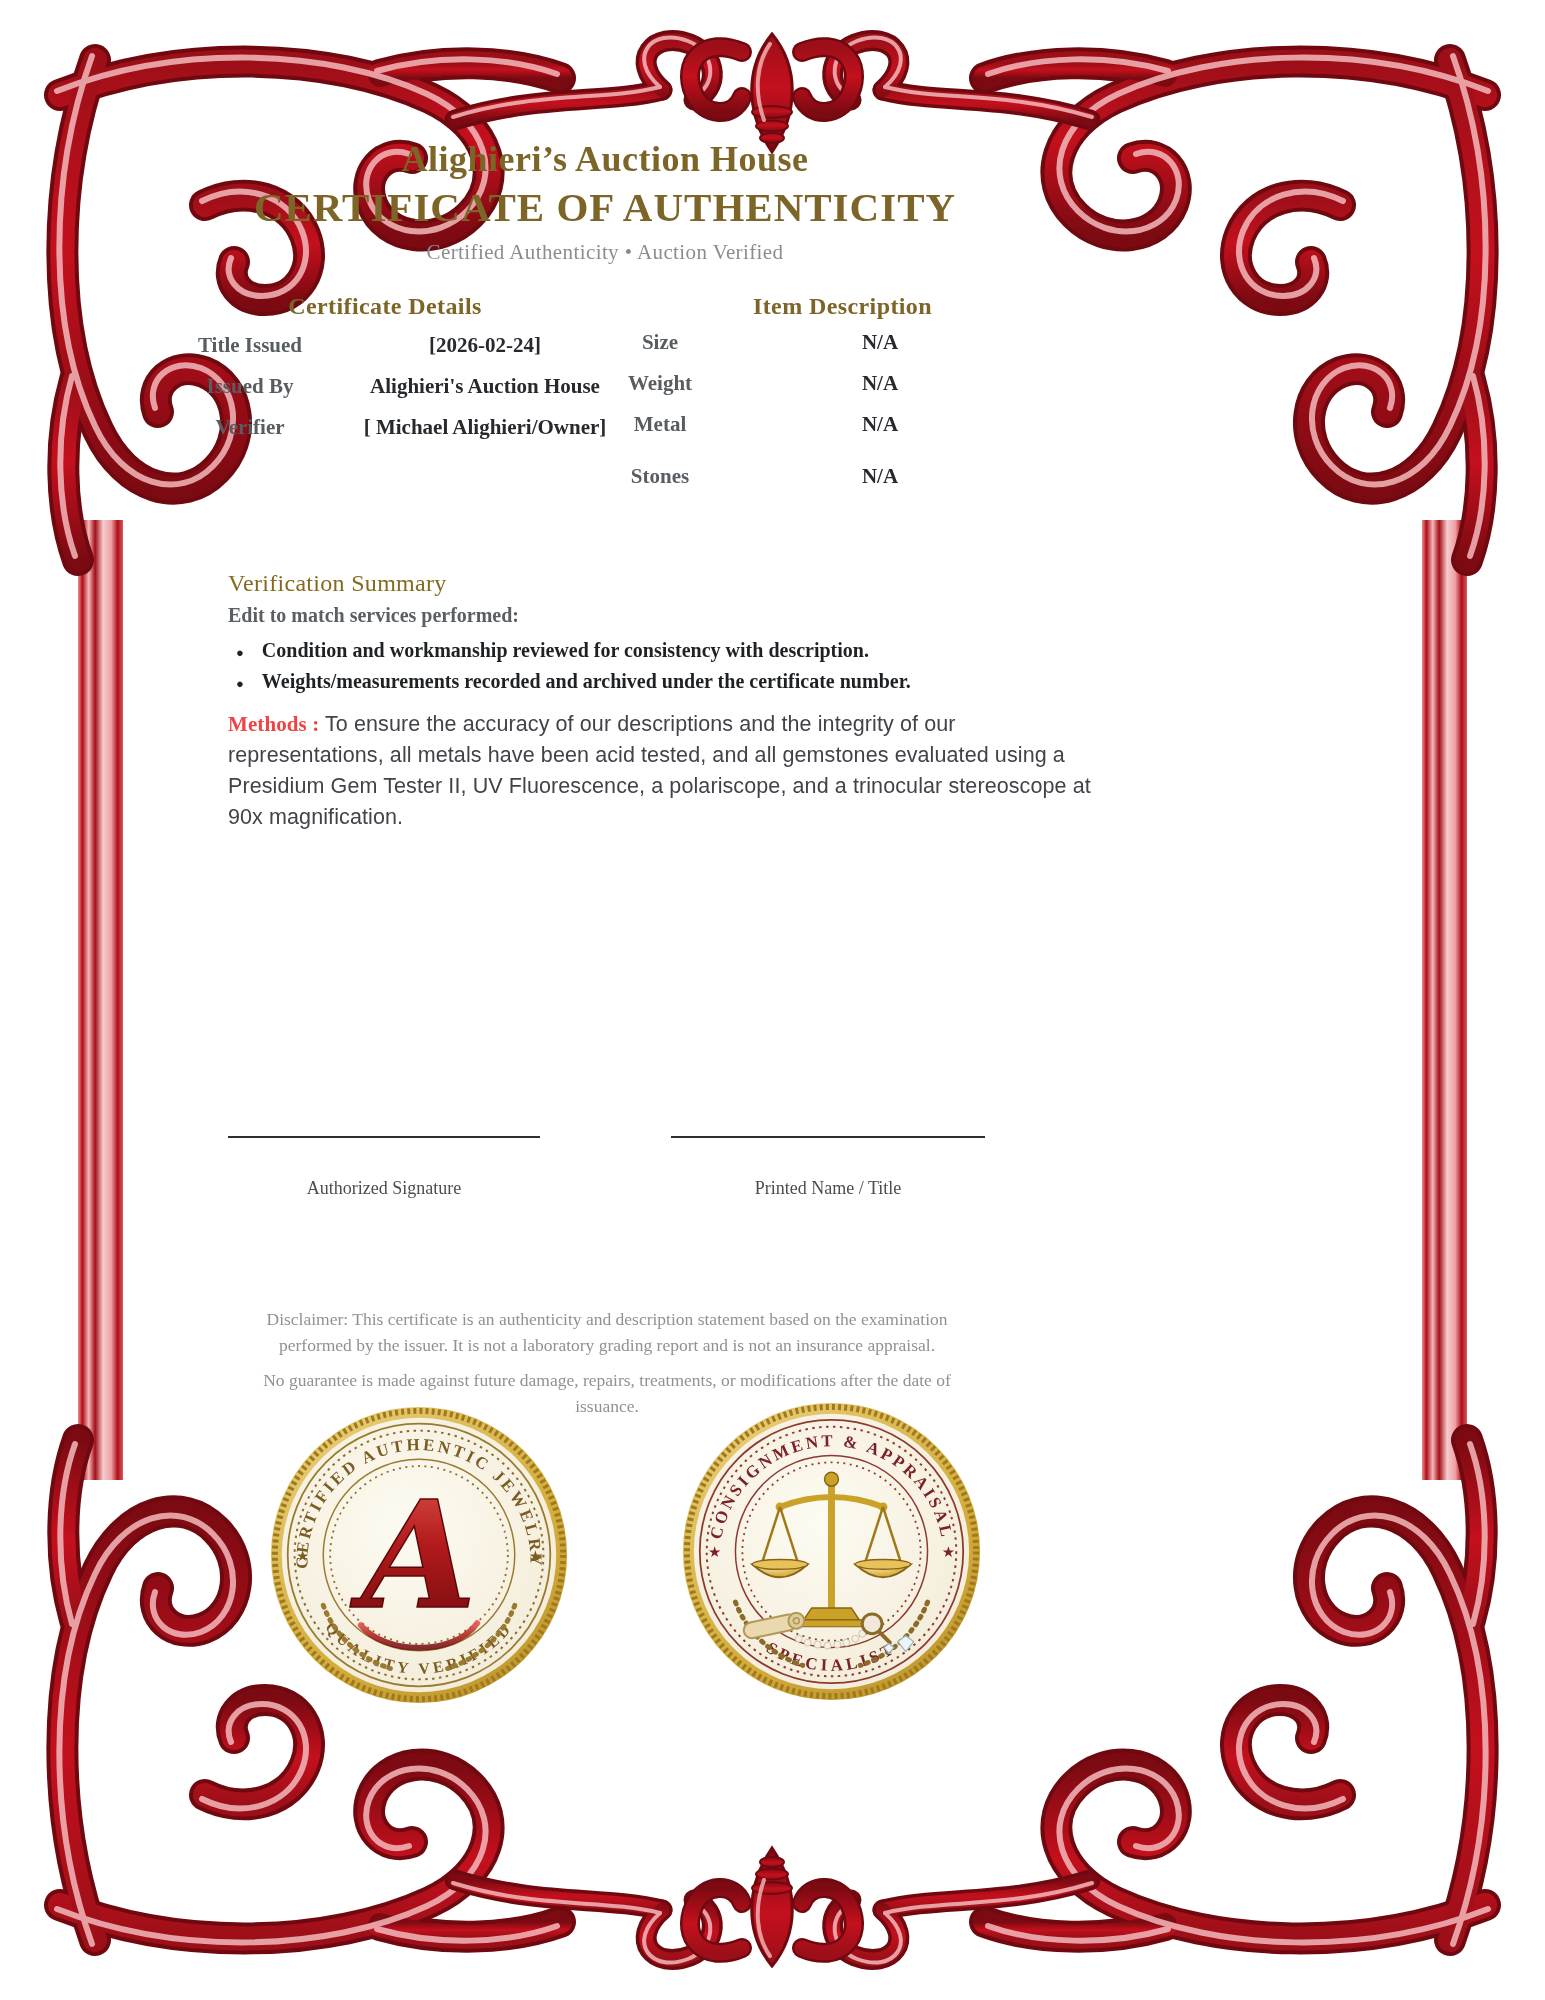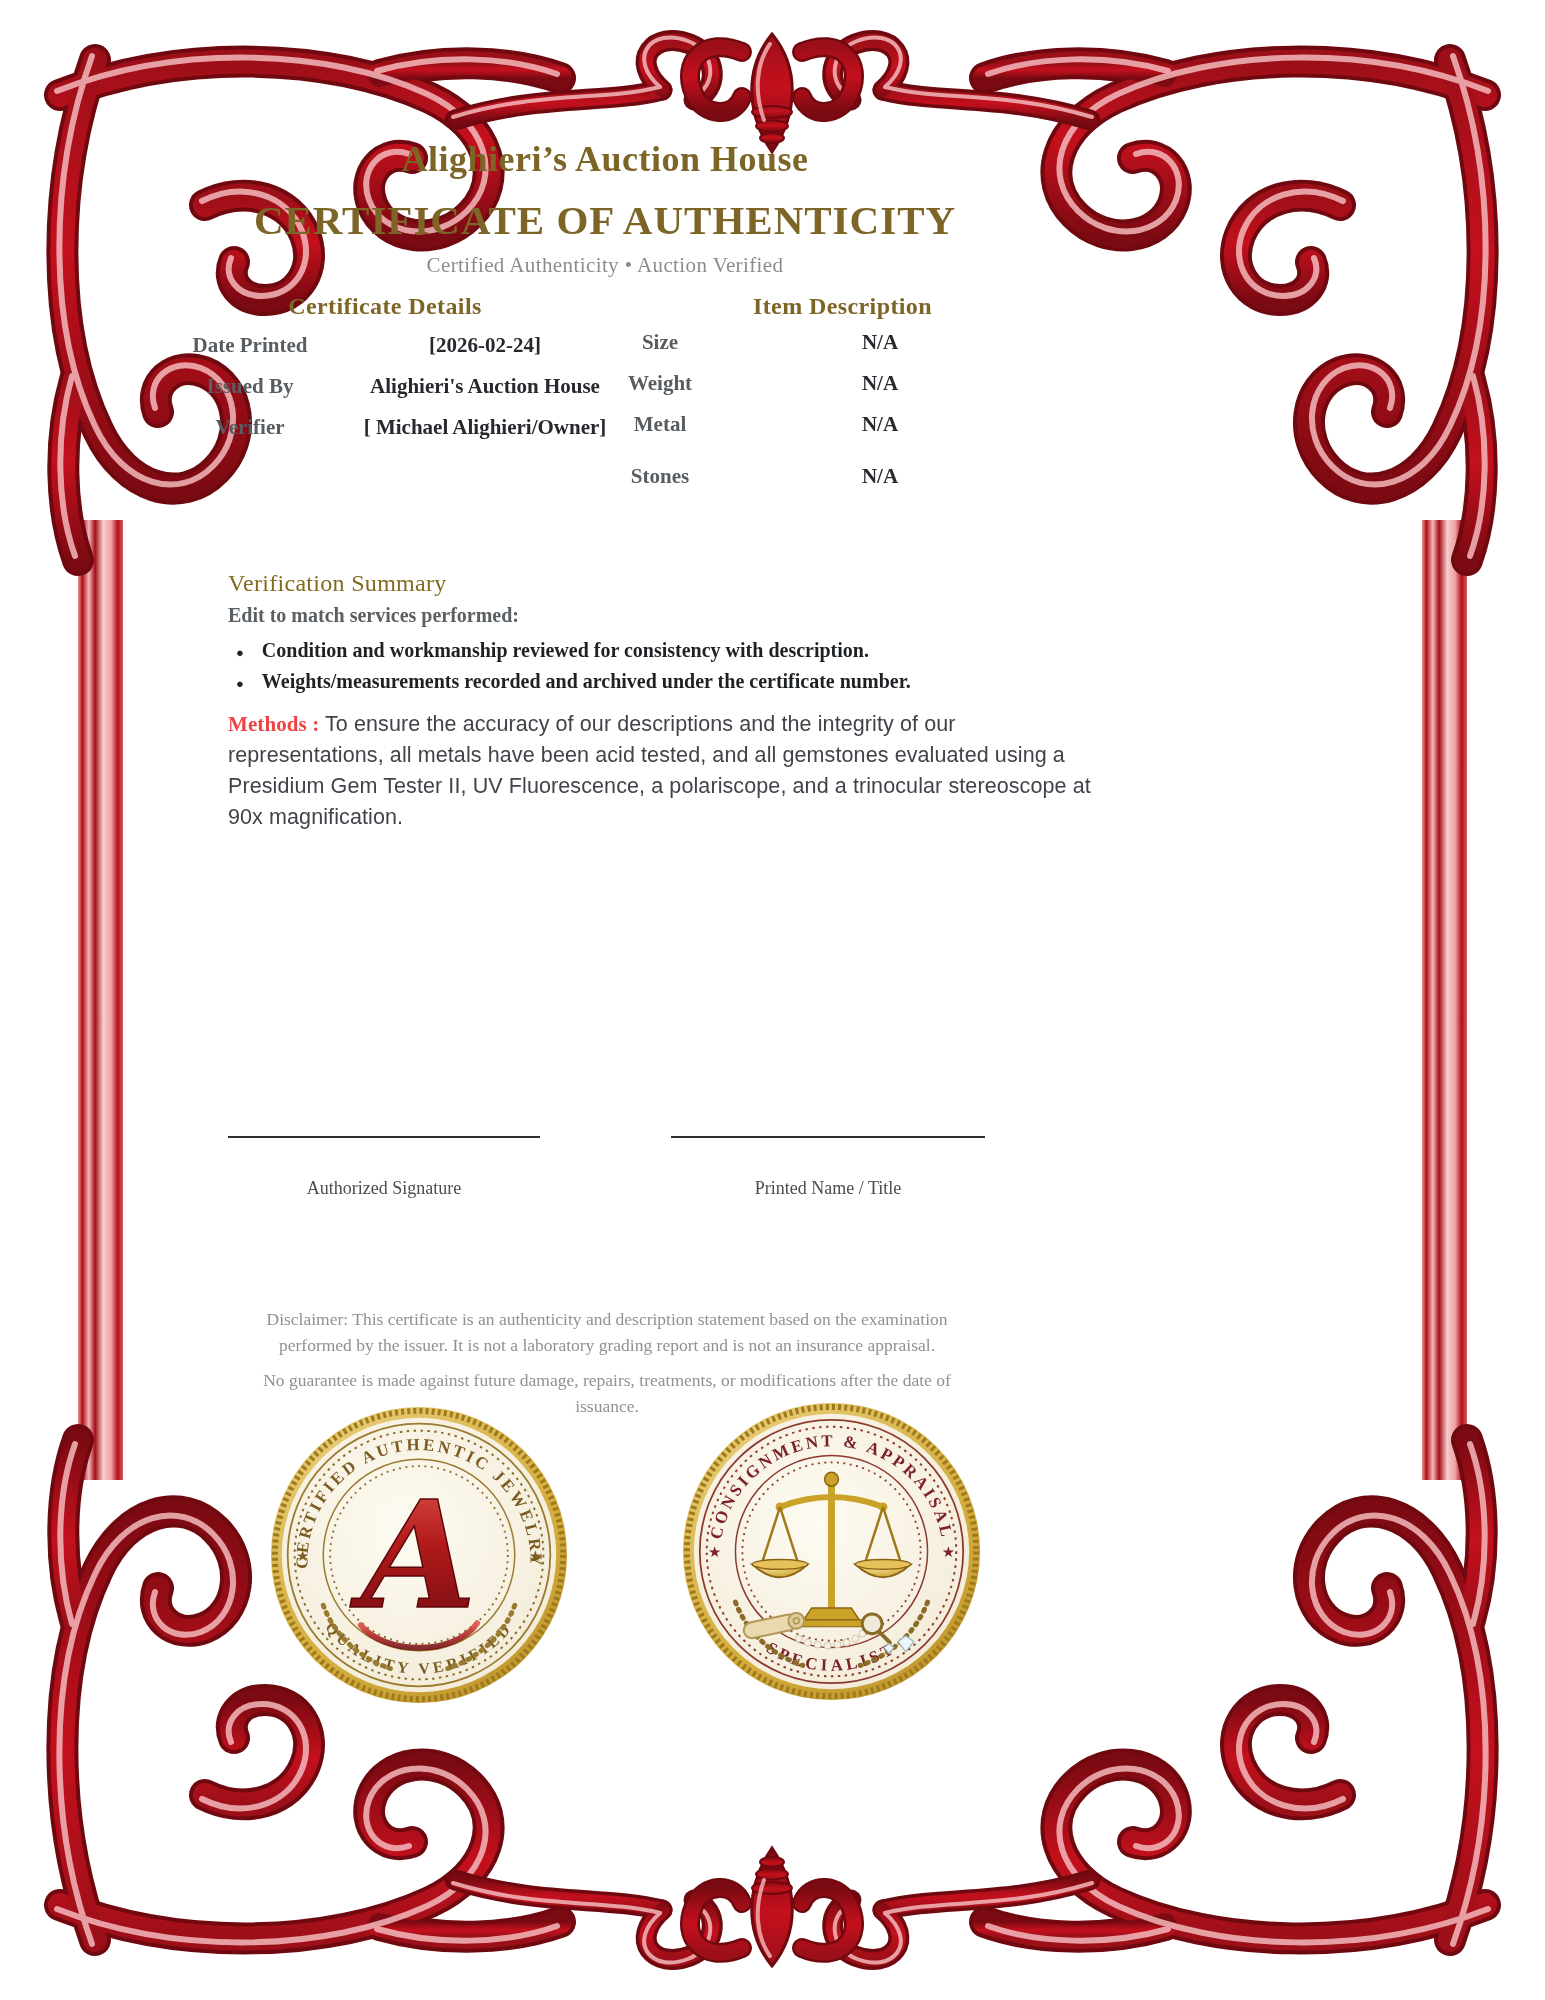--- a/index.html
+++ b/index.html
@@ -12,21 +12,21 @@
   .stroke-dark{stroke:#70090f;stroke-width:32px;fill:none;stroke-linecap:round;stroke-linejoin:round}
   .stroke-main{stroke:url(#redV);stroke-width:24px;fill:none;stroke-linecap:round;stroke-linejoin:round}
   .stroke-hl{stroke:#f4b9bc;stroke-width:6px;fill:none;stroke-linecap:round;opacity:.85}
   .wing-dark{stroke:#70090f;stroke-width:20px;fill:none;stroke-linecap:round}
   .wing{stroke:url(#redV);stroke-width:15px;fill:none;stroke-linecap:round}
   .ringband{fill:url(#redV);stroke:#70090f;stroke-width:2px}
 
   
   .header{position:absolute;left:75px;top:138px;width:1060px;text-align:center}
   .org-name{font-size:36px;font-weight:700;color:#7c6527;letter-spacing:.5px}
-  .cert-title{font-size:41px;font-weight:700;color:#7c6527;letter-spacing:1px;margin-top:16px}
+  .cert-title{font-size:41px;font-weight:700;color:#7c6527;letter-spacing:1px;margin-top:3px}
   .tagline{font-size:21px;color:#8a8d90;margin-top:9px;letter-spacing:.4px}
 
   
   .details{position:absolute;left:150px;top:293px;width:470px}
   .sec-heading{font-size:24px;color:#7c6527;font-weight:700;text-align:center;letter-spacing:.4px}
   .detail-rows{margin-top:13px}
   .detail-row{display:flex;align-items:baseline;height:41px}
   .detail-label{width:200px;text-align:center;font-weight:700;color:#585d62;font-size:21px}
   .detail-value{flex:1;text-align:center;font-weight:700;color:#26292d;font-size:21px}
 
@@ -152,21 +152,21 @@
   <div class="header">
     <div class="org-name">Alighieri’s Auction House</div>
     <div class="cert-title">CERTIFICATE OF AUTHENTICITY</div>
     <div class="tagline">Certified Authenticity • Auction Verified</div>
   </div>
 
   <div class="details">
     <div class="sec-heading">Certificate Details</div>
     <div class="detail-rows">
       <div class="detail-row">
-        <div class="detail-label">Date Printed</div>
+        <div class="detail-label">Title Issued</div>
         <div class="detail-value">[2026-02-24]</div>
       </div>
       <div class="detail-row">
         <div class="detail-label">Issued By</div>
         <div class="detail-value">Alighieri's Auction House</div>
       </div>
       <div class="detail-row">
         <div class="detail-label">Verifier</div>
         <div class="detail-value">[ Michael Alighieri/Owner]</div>
       </div>

